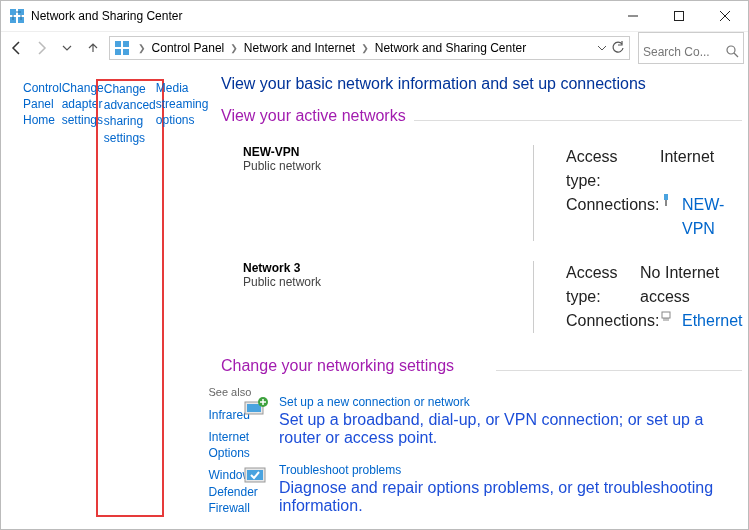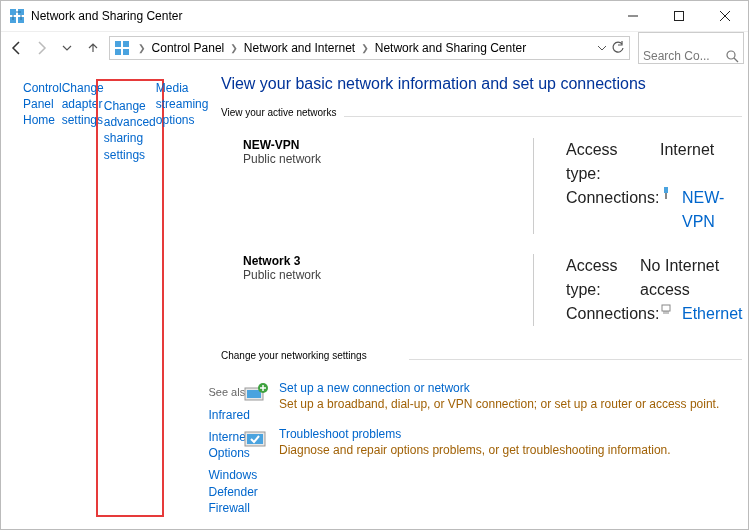--- a/index.html
+++ b/index.html
@@ -9,49 +9,49 @@
   .titlebar .title { flex: 1; font-size: 12px; }
   .winbtn { width: 46px; height: 30px; display: flex; align-items: center; justify-content: center; }
   .nav { display: flex; align-items: center; height: 32px; padding: 0 4px; border-top: 1px solid #eee; }
   .navbtn { width: 24px; height: 24px; display: flex; align-items: center; justify-content: center; color: #555; }
   .navbtn.disabled { color: #bbb; }
   .chev { margin: 0 2px; }
   .breadcrumb { display: flex; align-items: center; gap: 0; flex: 1; height: 24px; border: 1px solid #ccc; padding: 0 4px; margin: 0 4px; }
   .bc-icon { width: 16px; height: 16px; margin-right: 2px; display:flex; align-items:center; justify-content:center;}
   .bc-sep { color: #777; font-size: 9px; margin: 0 6px; }
   .bc-item { font-size: 12px; }
-  .searchbox { width: 106px; height: 32px; border: 1px solid #ccc; display: flex; align-items: flex-end; padding: 0 4px; margin-left: 4px; color: #777; }
+  .searchbox { width: 106px; height: 32px; border: 1px solid #ccc; display: flex; align-items: flex-start; padding: 12px 4px; margin-left: 4px; color: #777; }
   .searchbox .sicon { margin-left: auto; }
   .body { display: flex; height: calc(100% - 62px); }
   .sidebar { width: 212px; padding: 14px 10px 10px 22px; display: flex; }
   .link { color: #0066cc; font-size: 12px; padding: 3px 0; line-height: 1.35; cursor: pointer; }
-  .link.hl { border: 2px solid #e63a3a; padding: 17px 6px; margin: 2px -8px 2px -8px; }
+  .link.hl { border: 2px solid #e63a3a; padding: 0 6px; margin: 2px -8px 2px -8px; }
   .sidebar .gap { height: 6px; }
   .seealso { margin-top: auto; }
   .seealso .hdr { color: #666; font-size: 11px; margin-bottom: 6px; }
   .main { flex: 1; padding: 12px 16px 12px 8px; }
   .h1 { color: #003399; font-size: 16px; margin-bottom: 14px; font-weight: 400; }
-  .sectionlbl { color: #000000; font-size: 10px; margin-bottom: 8px; position: relative; }
+  .sectionlbl { color: #a21caf; font-size: 16px; margin-bottom: 8px; position: relative; }
   .sectionflex { display:flex; align-items:center; gap:8px; margin-bottom:6px;}
   .sectionflex .line { flex:1; height:1px; background:#ddd;}
   .netrow { display: flex; gap: 28px; padding: 6px 0 14px 22px; }
   .netleft { width: 258px; }
   .netname { font-weight: 600; font-size: 12px; }
   .nettype { color: #444; }
   .divider { width: 1px; background: #ccc; margin: 0 4px; }
   .netright { flex: 1; }
   .kv { display: flex; gap: 8px; font-size: 16px; line-height: 1.5; }
   .kv .k { width: 86px; color: #222; }
   .kv .v { color: #222; }
   .kv .vlink { color: #0066cc; cursor: pointer; }
   .kv .sigicon { margin-right: 2px; display:inline-block; vertical-align:middle;}
   .task { display: flex; gap: 10px; padding: 6px 0 10px 22px; }
   .taskicon { width: 26px; height: 24px; display:flex; align-items:center; justify-content:center;}
   .tasktext .tlink { color: #0066cc; cursor: pointer; }
-  .tasktext .tdesc { color: #a16207; font-size: 12px; margin-top: 2px; }
+  .tasktext .tdesc { color: #1d4ed8; font-size: 16px; margin-top: 2px; }
   svg { display: block; }
 </style>
 </head>
 <body>
 
 <div class="titlebar">
   <span class="icon">
     <svg width="16" height="16" viewBox="0 0 16 16">
         <rect x="0" y="0" width="16" height="16" fill="#fff"></rect>
         <rect x="1" y="1" width="6" height="6" fill="#4aa3df"></rect>

